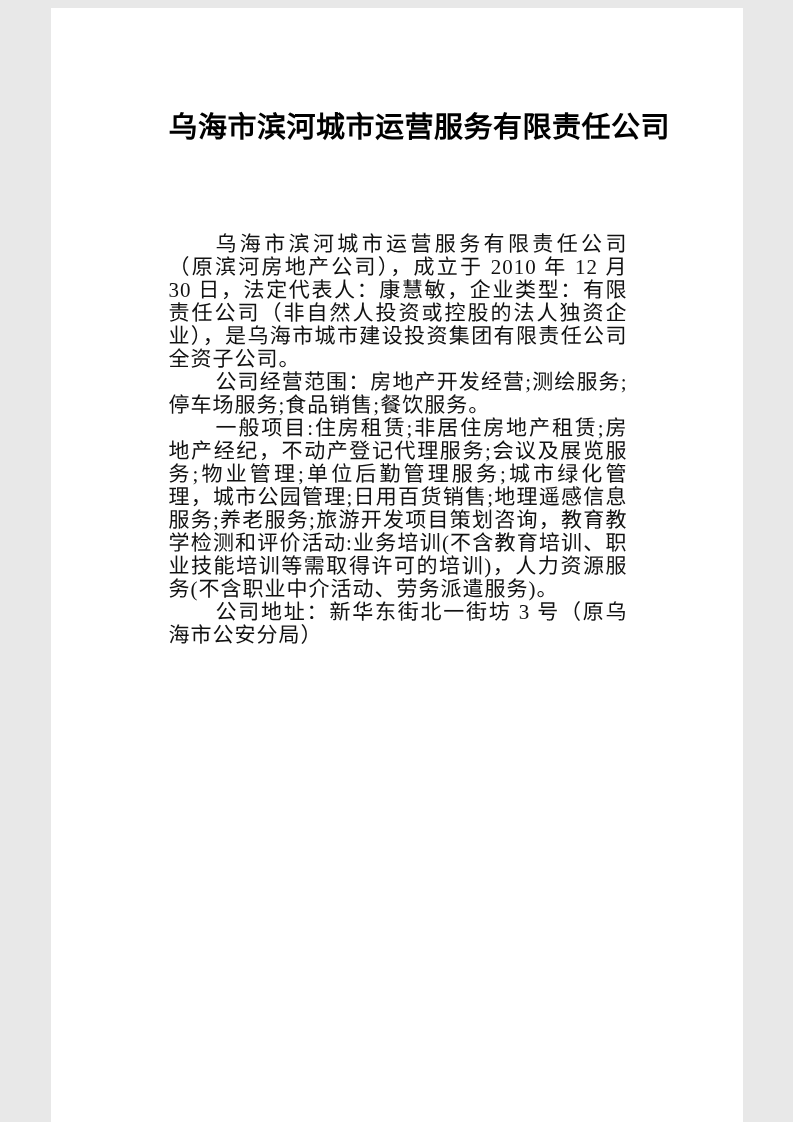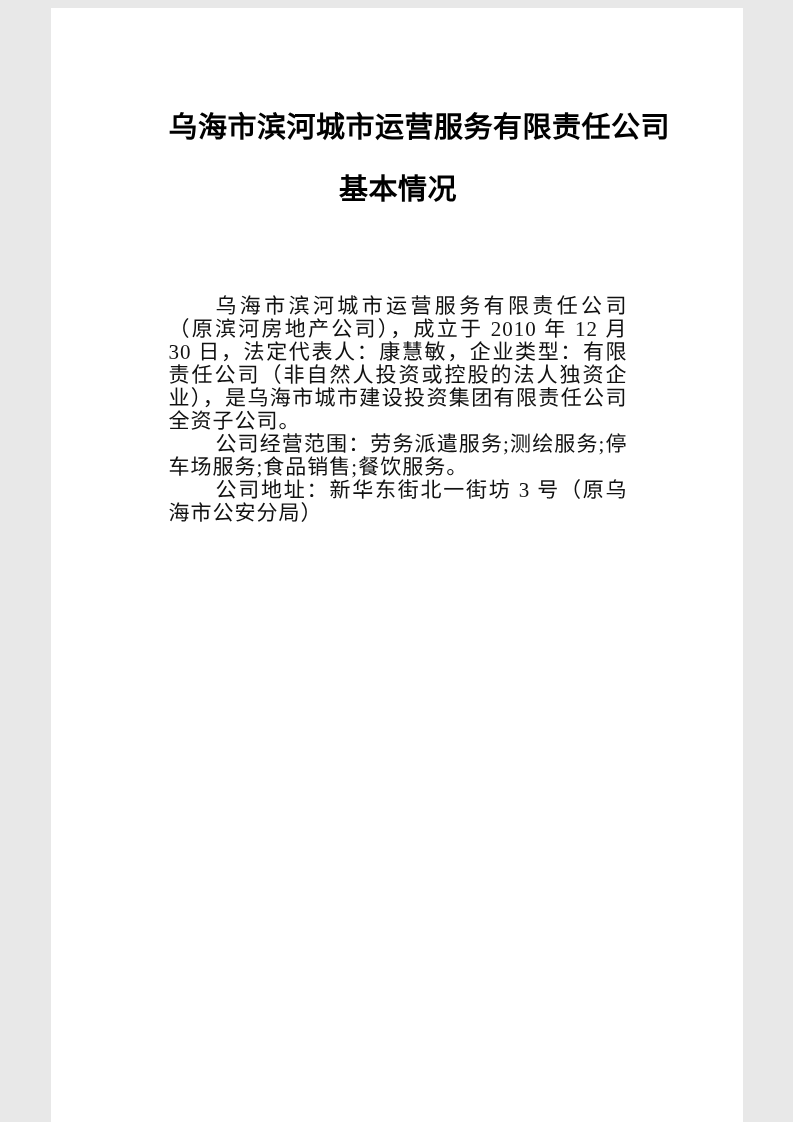--- a/index.html
+++ b/index.html
@@ -43,22 +43,22 @@
     text-indent: 47px;
   }
 </style>
 </head>
 <body>
 
 <div class="page">
 
   <div class="title-block">
     <div class="title-line">乌海市滨河城市运营服务有限责任公司</div>
-    <div class="title-line">基本情况</div>
   </div>
 
   <div class="body-block">
     <p>乌海市滨河城市运营服务有限责任公司（原滨河房地产公司），成立于 2010 年 12 月 30 日，法定代表人：康慧敏，企业类型：有限责任公司（非自然人投资或控股的法人独资企业），是乌海市城市建设投资集团有限责任公司全资子公司。</p>
-    <p>公司经营范围：劳务派遣服务;测绘服务;停车场服务;食品销售;餐饮服务。</p>
+    <p>公司经营范围：房地产开发经营;测绘服务;停车场服务;食品销售;餐饮服务。</p>
+    <p>一般项目:住房租赁;非居住房地产租赁;房地产经纪，不动产登记代理服务;会议及展览服务;物业管理;单位后勤管理服务;城市绿化管理，城市公园管理;日用百货销售;地理遥感信息服务;养老服务;旅游开发项目策划咨询，教育教学检测和评价活动:业务培训(不含教育培训、职业技能培训等需取得许可的培训)，人力资源服务(不含职业中介活动、劳务派遣服务)。</p>
     <p>公司地址：新华东街北一街坊 3 号（原乌海市公安分局）</p>
   </div>
 
 </div>
 
 </body></html>

